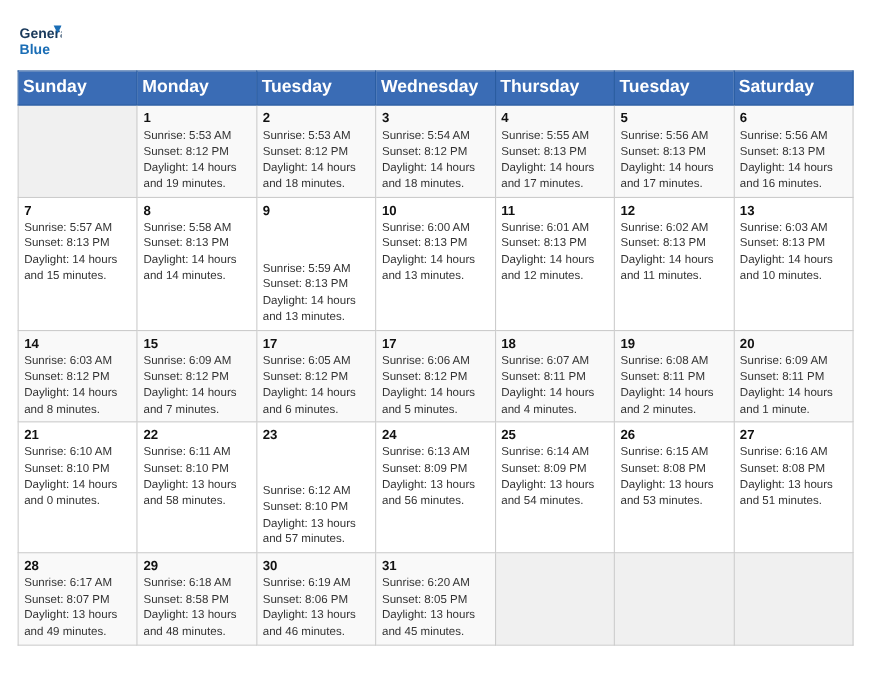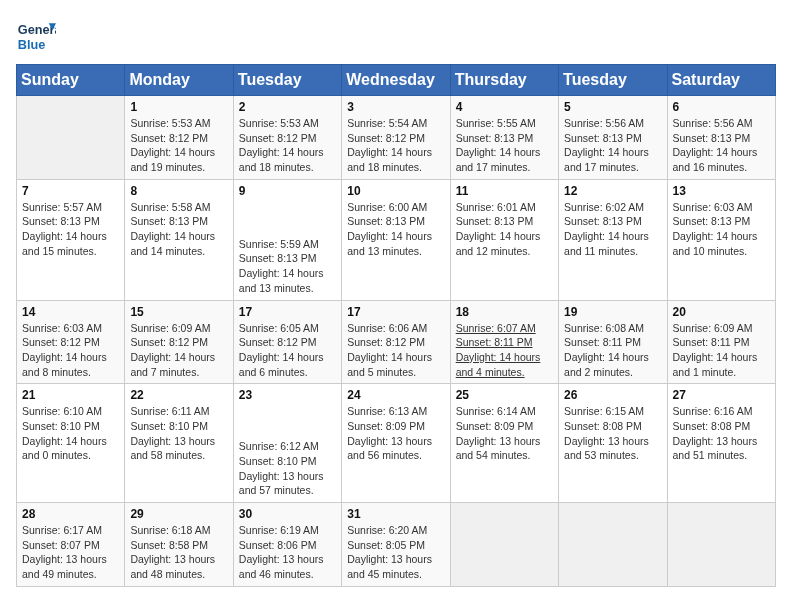--- a/index.html
+++ b/index.html
@@ -226,21 +226,21 @@
         </td>
         <td>
           <div class="day-num">17</div>
           <div class="day-info" style="white-space: pre-line;">Sunrise: 6:06 AM
 Sunset: 8:12 PM
 Daylight: 14 hours
 and 5 minutes.</div>
         </td>
         <td>
           <div class="day-num">18</div>
-          <div class="day-info" style="white-space: pre-line; text-decoration: underline;">Sunrise: 6:07 AM
+          <div class="day-info" style="white-space: pre-line;">Sunrise: 6:07 AM
 Sunset: 8:11 PM
 Daylight: 14 hours
 and 4 minutes.</div>
         </td>
         <td>
           <div class="day-num">19</div>
           <div class="day-info" style="white-space: pre-line;">Sunrise: 6:08 AM
 Sunset: 8:11 PM
 Daylight: 14 hours
 and 2 minutes.</div>

